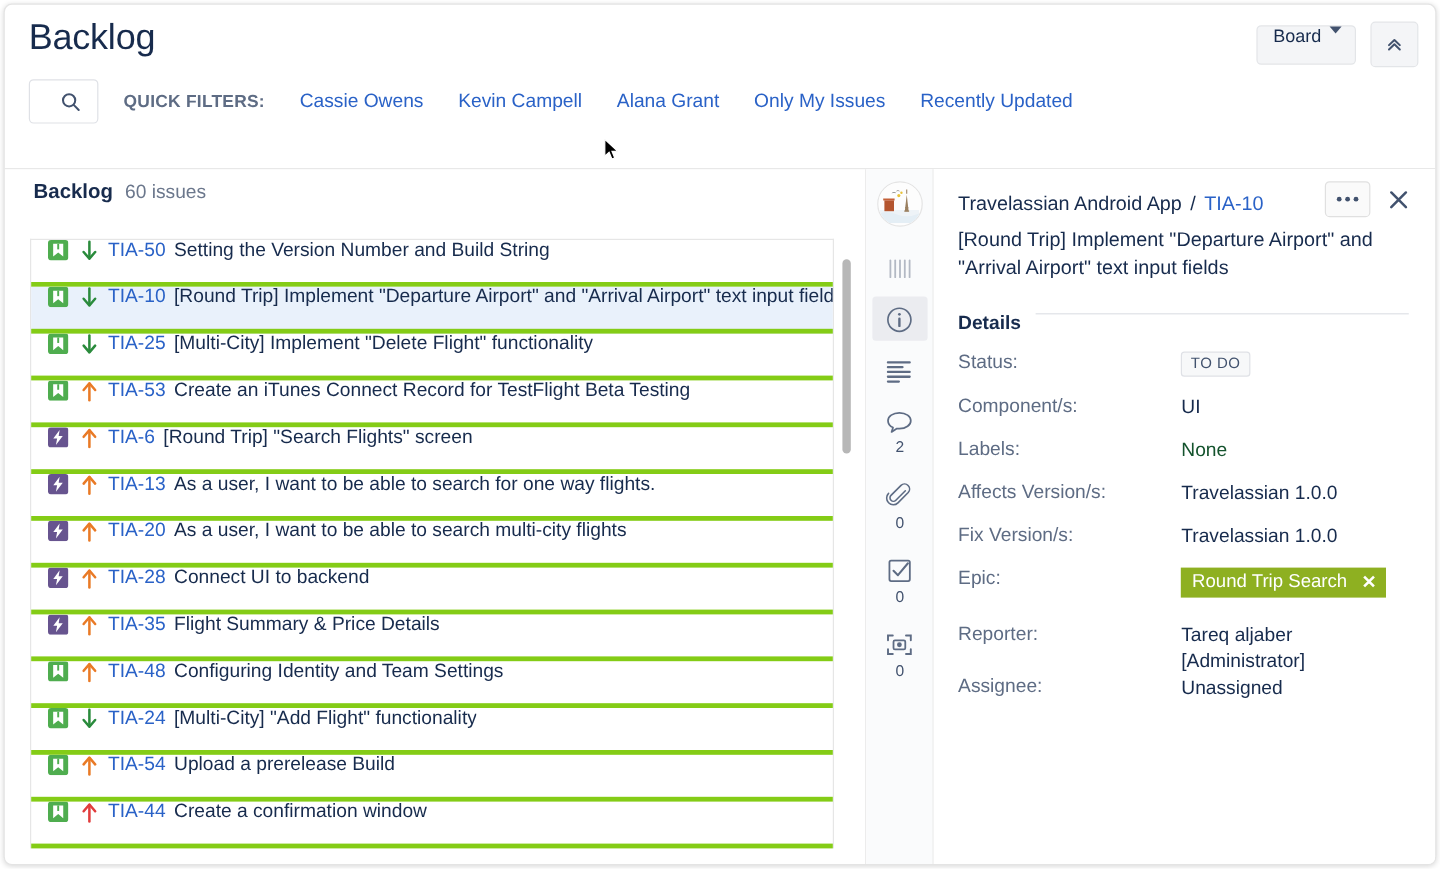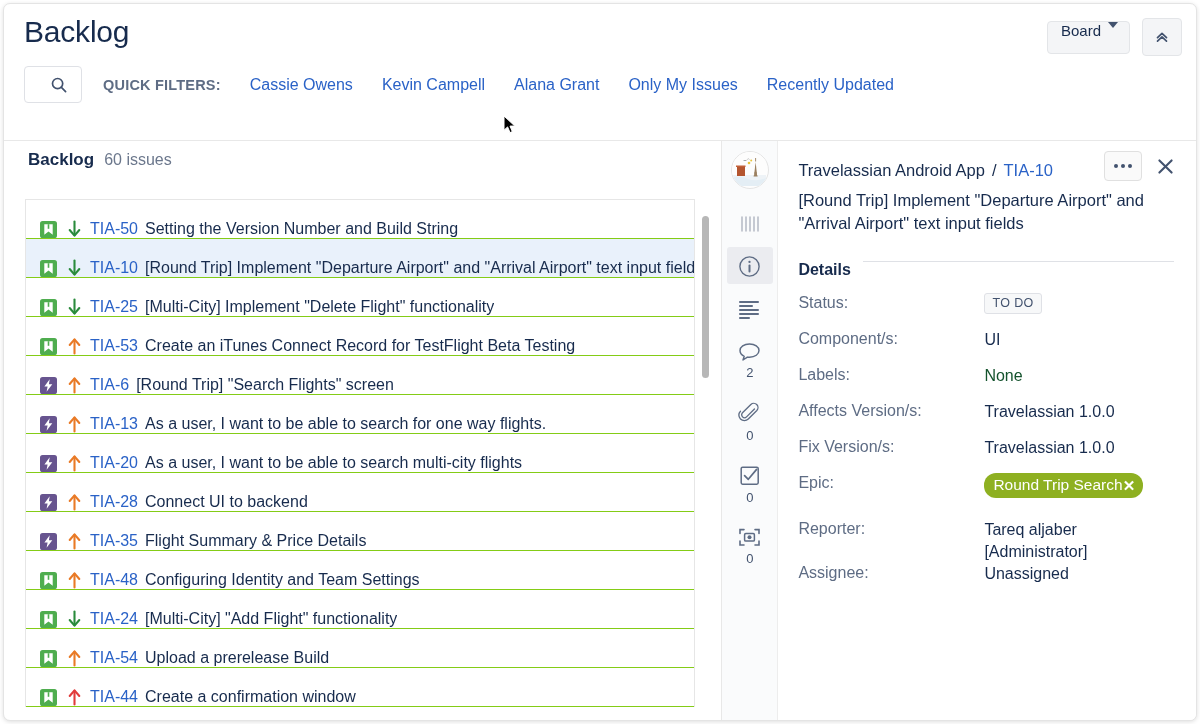--- a/index.html
+++ b/index.html
@@ -146,22 +146,22 @@
     left: 21px; top: 58px;
     width: 670px;
     border: 1px solid #e6e6e6;
     border-bottom: none;
     background: #fff;
     box-sizing: border-box;
   }
   .issue-row {
     height: 39px;
     display: flex;
-    align-items: flex-end;
-    border-bottom: 1px solid #84cc16;
+    align-items: flex-start;
+    border-bottom: 4px solid #84cc16;
     padding-left: 14px;
     box-sizing: border-box;
     cursor: pointer;
     white-space: nowrap;
     overflow: hidden;
   }
   .issue-row.selected { background: #e9f1fb; }
 
   .type-icon {
     width: 17px; height: 17px;
@@ -363,24 +363,24 @@
     border-radius: 3px;
     padding: 2px 7px 3px;
     font-size: 12.5px;
     font-weight: normal;
     letter-spacing: 0.4px;
     color: #42526e;
   }
   .epic-tag {
     display: inline-flex;
     align-items: center;
-    gap: 0;
+    gap: 12px;
     background: #8eb021;
     color: #ffffff;
-    border-radius: 12px;
+    border-radius: 0;
     padding: 3px 8px 4px 9px;
     font-size: 15.5px;
     cursor: pointer;
   }
   .epic-tag .tag-x {
     font-size: 15px;
     font-weight: bold;
     line-height: 1;
   }
   .people-head { margin-top: 30px; }

